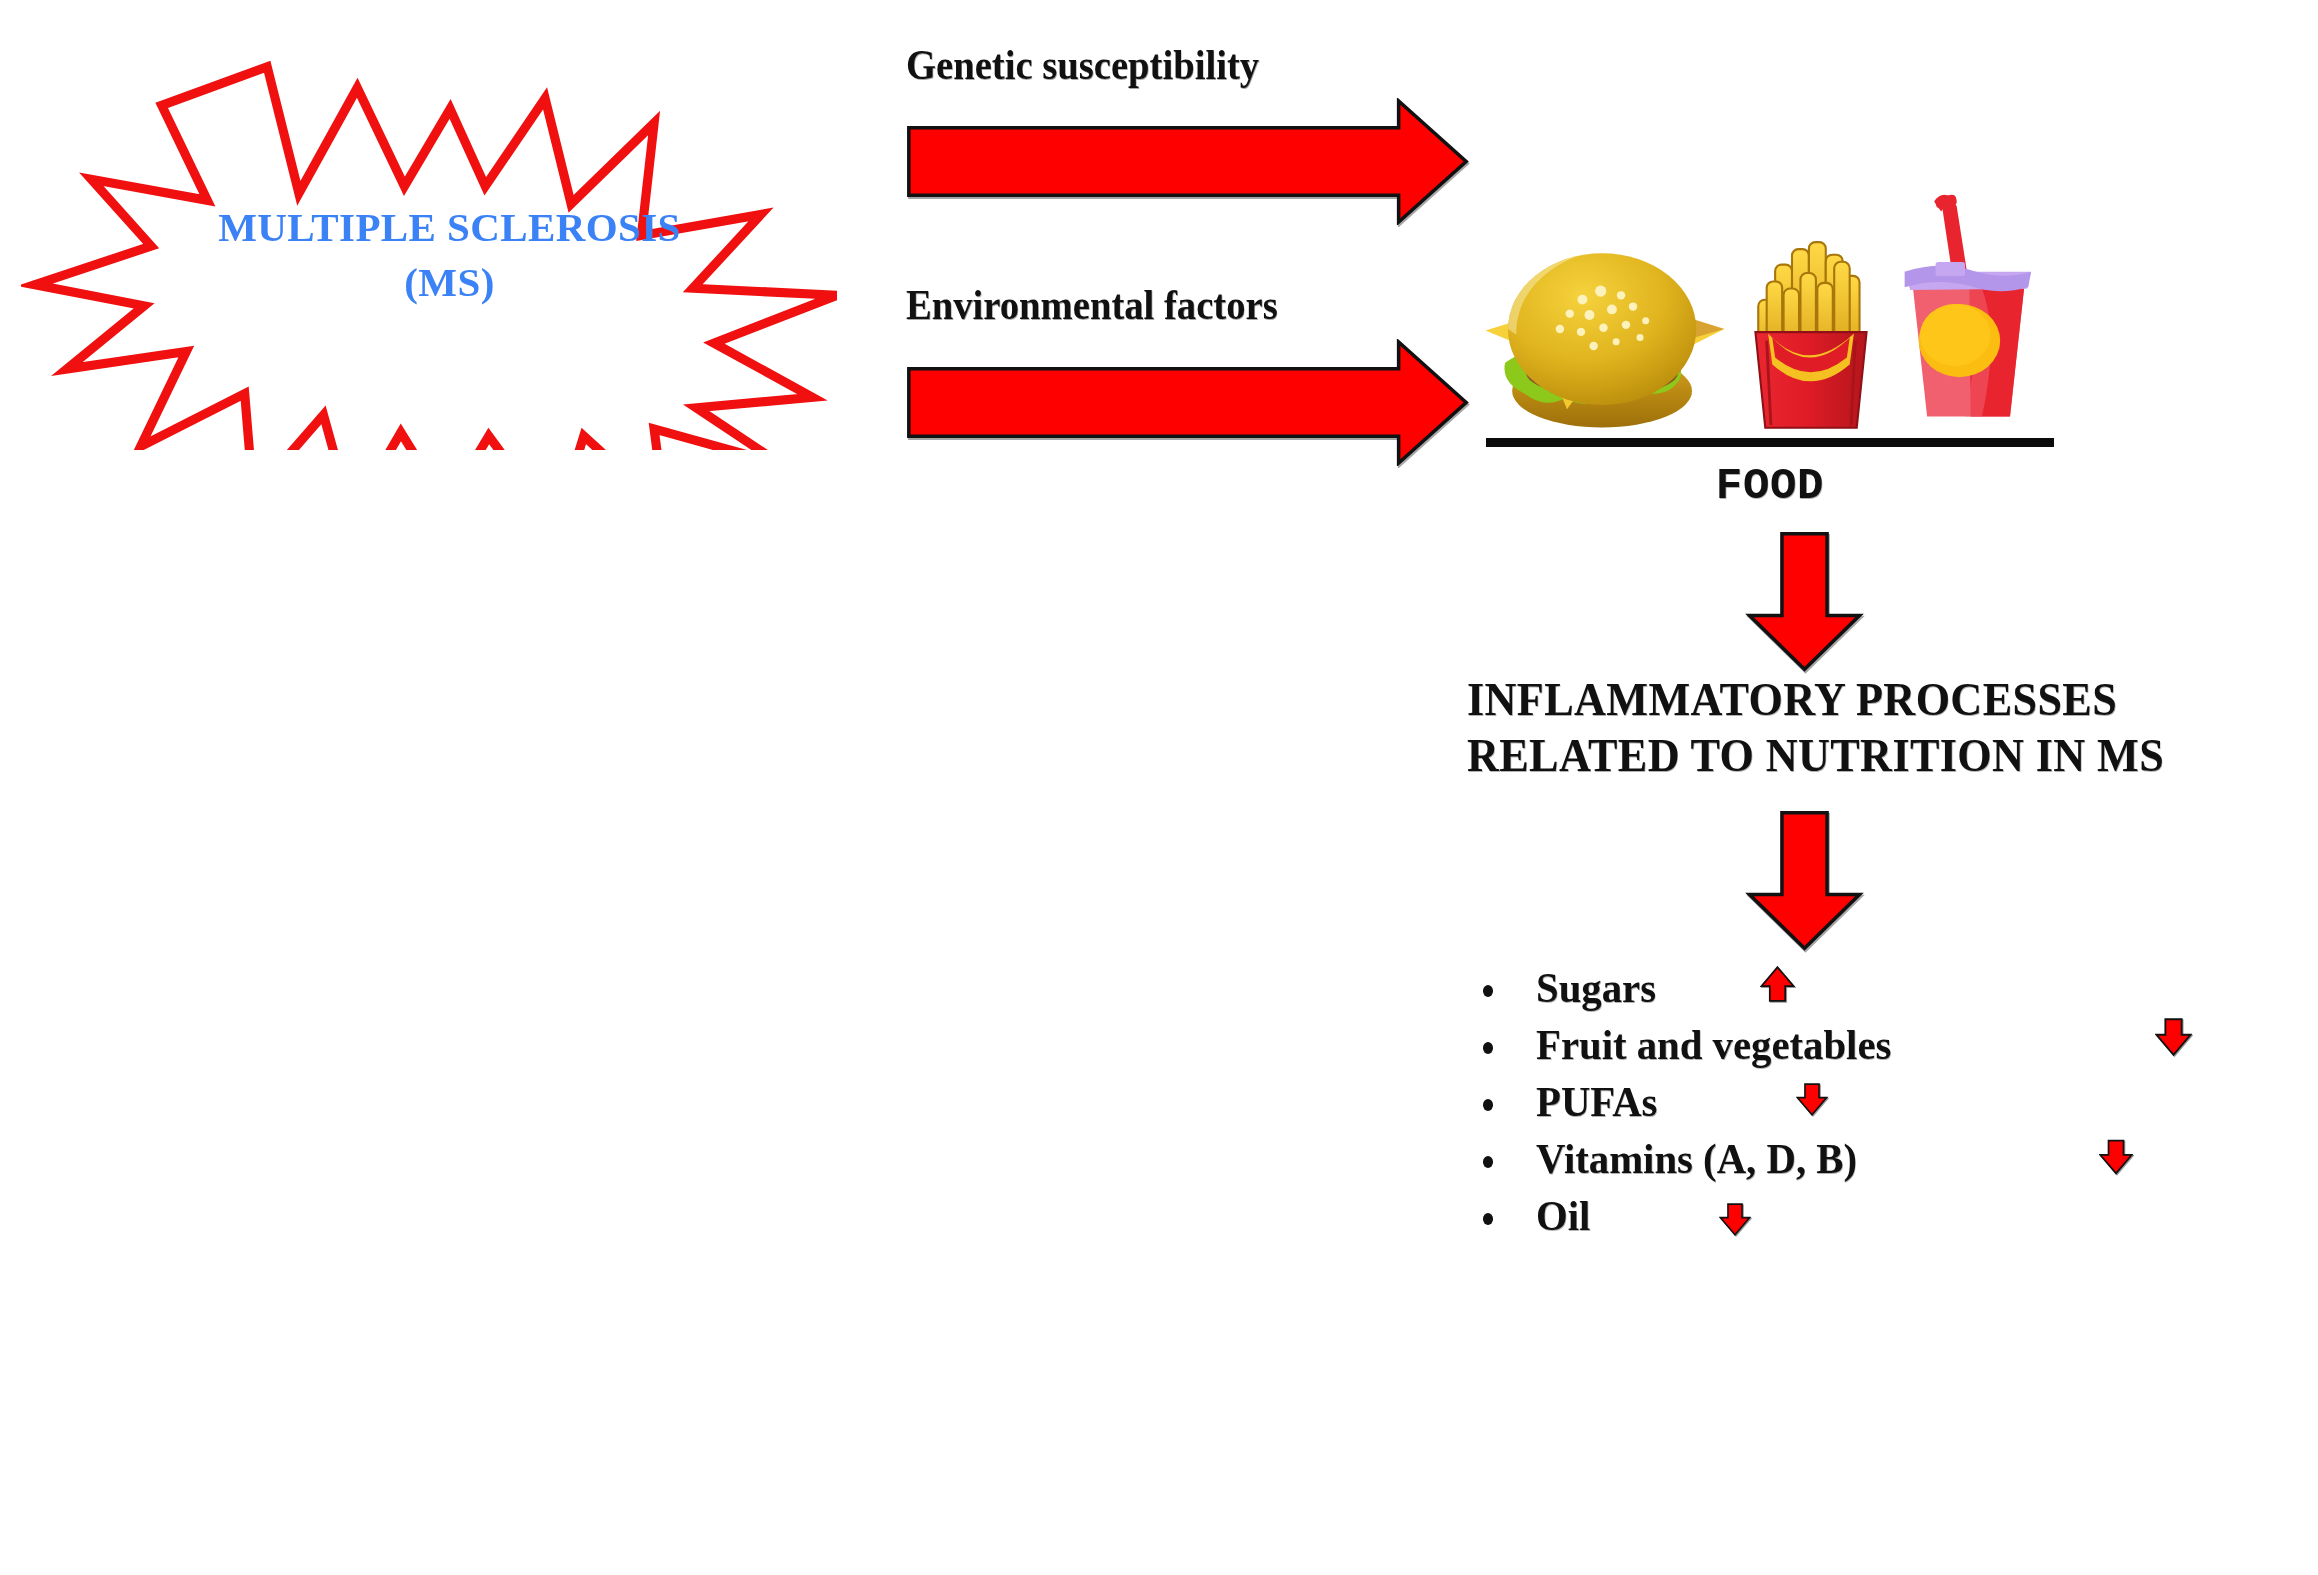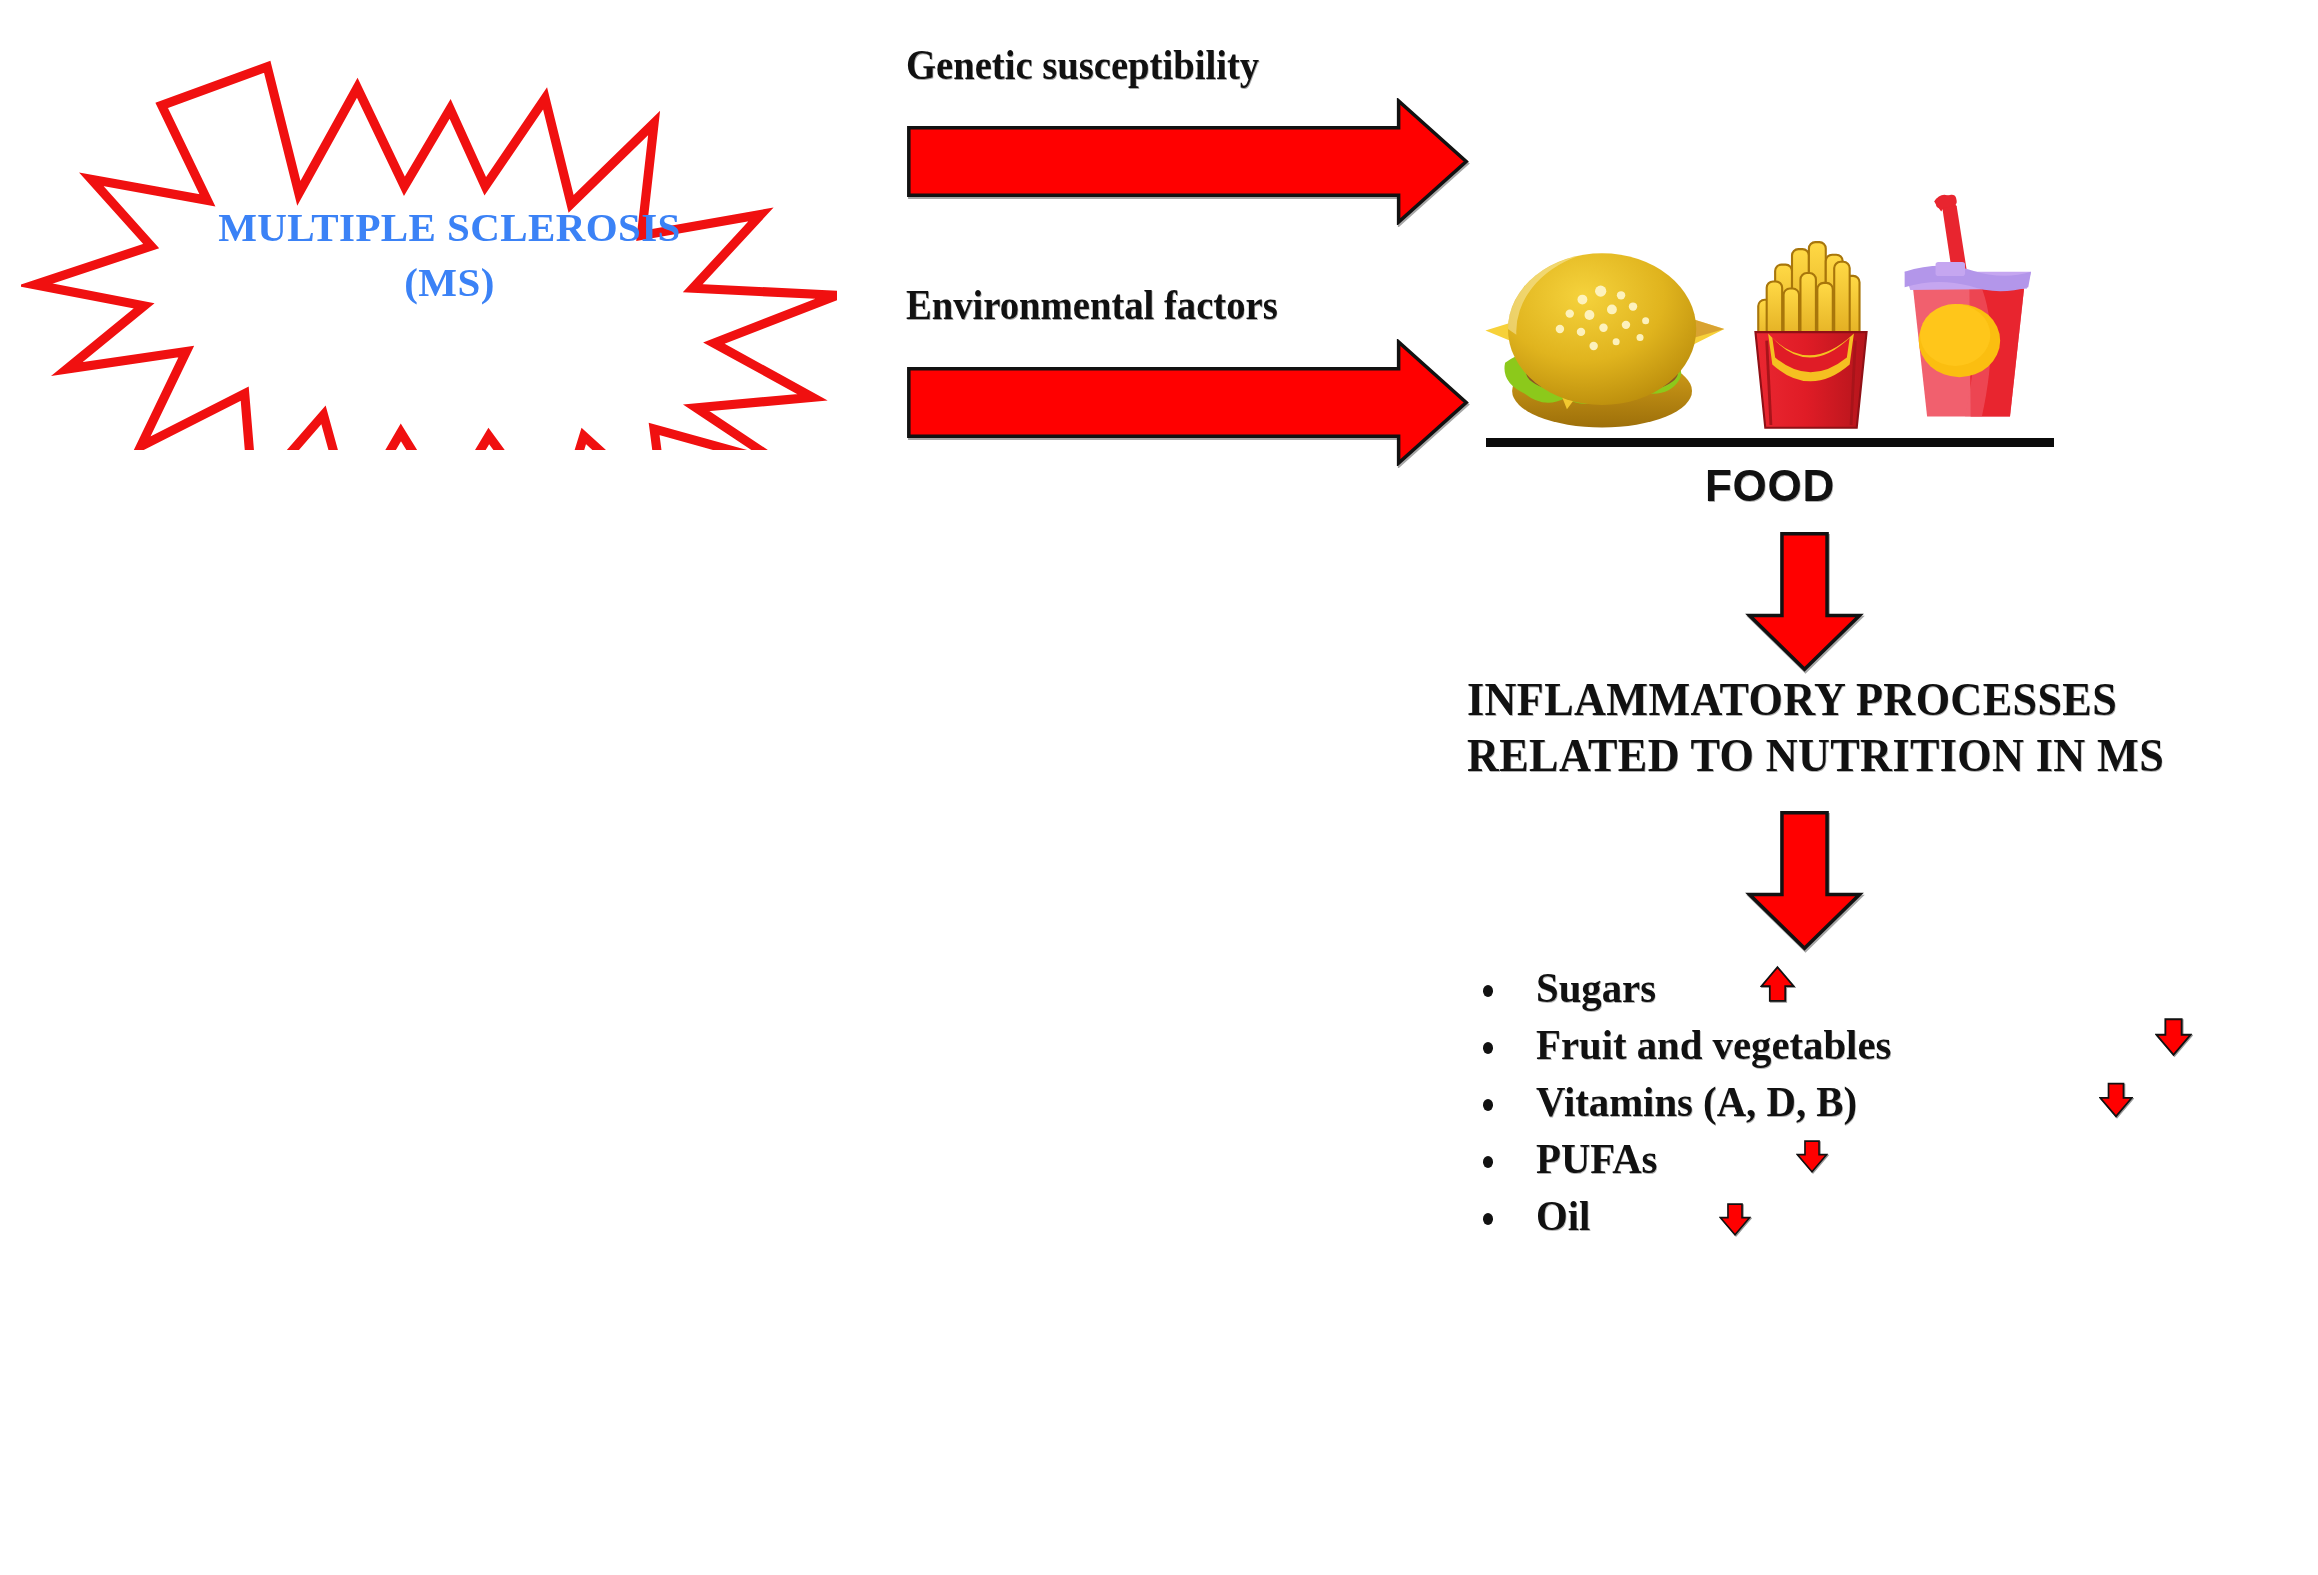--- a/index.html
+++ b/index.html
@@ -30,21 +30,21 @@
   
   #food-group{left:1470px;top:172px;width:584px;height:295px;}
   .food-item{position:absolute;}
   #burger{left:7px;top:53px;width:260px;height:218px;}
   #fries{left:281px;top:49px;width:120px;height:211px;}
   #drink{left:422px;top:0px;width:151px;height:260px;}
   .food-item svg{display:block;width:100%;height:100%;}
 
   #food-line{left:1486px;top:438px;width:568px;height:9.1px;background:#0b0b0b;}
   #food-label{left:1486px;top:461px;width:568px;text-align:center;
-              font-family:Liberation Sans, sans-serif;font-weight:bold;
+              font-family:Liberation Mono, monospace;font-weight:bold;
               font-size:44px;color:#111;letter-spacing:0.7px;
               text-shadow:0.7px 0.7px 0 rgba(0,0,0,0.3);}
 
   
   .v-arrow{filter:drop-shadow(1.4px 2.1px 0.7px rgba(0,0,0,0.35));}
   .v-arrow svg{display:block;}
   #arrow-food-to-inflam{left:1741px;top:531px;}
   #arrow-inflam-to-list{left:1741px;top:810px;}
 
   
@@ -240,38 +240,38 @@
       <div class="bullet-dot"></div>
       <div class="bullet-text">Fruit and vegetables</div>
       <div class="mini-arrow" style="left: 688px; top: -19.7px;">
         <svg width="37" height="72" viewBox="0 0 100 104">
           <polygon points="28,4 72,4 72,46 96,46 50,100 4,46 28,46" fill="#FF0000" stroke="#111111" stroke-width="5" stroke-linejoin="miter"></polygon>
         </svg>
       </div>
     </div>
     <div class="bullet-row">
       <div class="bullet-dot"></div>
+      <div class="bullet-text">PUFAs</div>
+      <div class="mini-arrow" style="left: 329px; top: -12.7px;">
+        <svg width="32" height="69" viewBox="0 0 100 104">
+          <polygon points="28,4 72,4 72,46 96,46 50,100 4,46 28,46" fill="#FF0000" stroke="#111111" stroke-width="5" stroke-linejoin="miter"></polygon>
+        </svg>
+      </div>
+    </div>
+    <div class="bullet-row">
+      <div class="bullet-dot"></div>
       <div class="bullet-text">Vitamins (A, D, B)</div>
       <div class="mini-arrow" style="left: 632px; top: -12.7px;">
         <svg width="34" height="70" viewBox="0 0 100 104">
           <polygon points="28,4 72,4 72,46 96,46 50,100 4,46 28,46" fill="#FF0000" stroke="#111111" stroke-width="5" stroke-linejoin="miter"></polygon>
         </svg>
       </div>
     </div>
     <div class="bullet-row">
       <div class="bullet-dot"></div>
-      <div class="bullet-text">PUFAs</div>
-      <div class="mini-arrow" style="left: 329px; top: -12.7px;">
-        <svg width="32" height="69" viewBox="0 0 100 104">
-          <polygon points="28,4 72,4 72,46 96,46 50,100 4,46 28,46" fill="#FF0000" stroke="#111111" stroke-width="5" stroke-linejoin="miter"></polygon>
-        </svg>
-      </div>
-    </div>
-    <div class="bullet-row">
-      <div class="bullet-dot"></div>
       <div class="bullet-text">Oil</div>
       <div class="mini-arrow" style="left: 252px; top: -7px;">
         <svg width="32" height="69" viewBox="0 0 100 104">
           <polygon points="28,4 72,4 72,46 96,46 50,100 4,46 28,46" fill="#FF0000" stroke="#111111" stroke-width="5" stroke-linejoin="miter"></polygon>
         </svg>
       </div>
     </div>
   </div>
 
 

